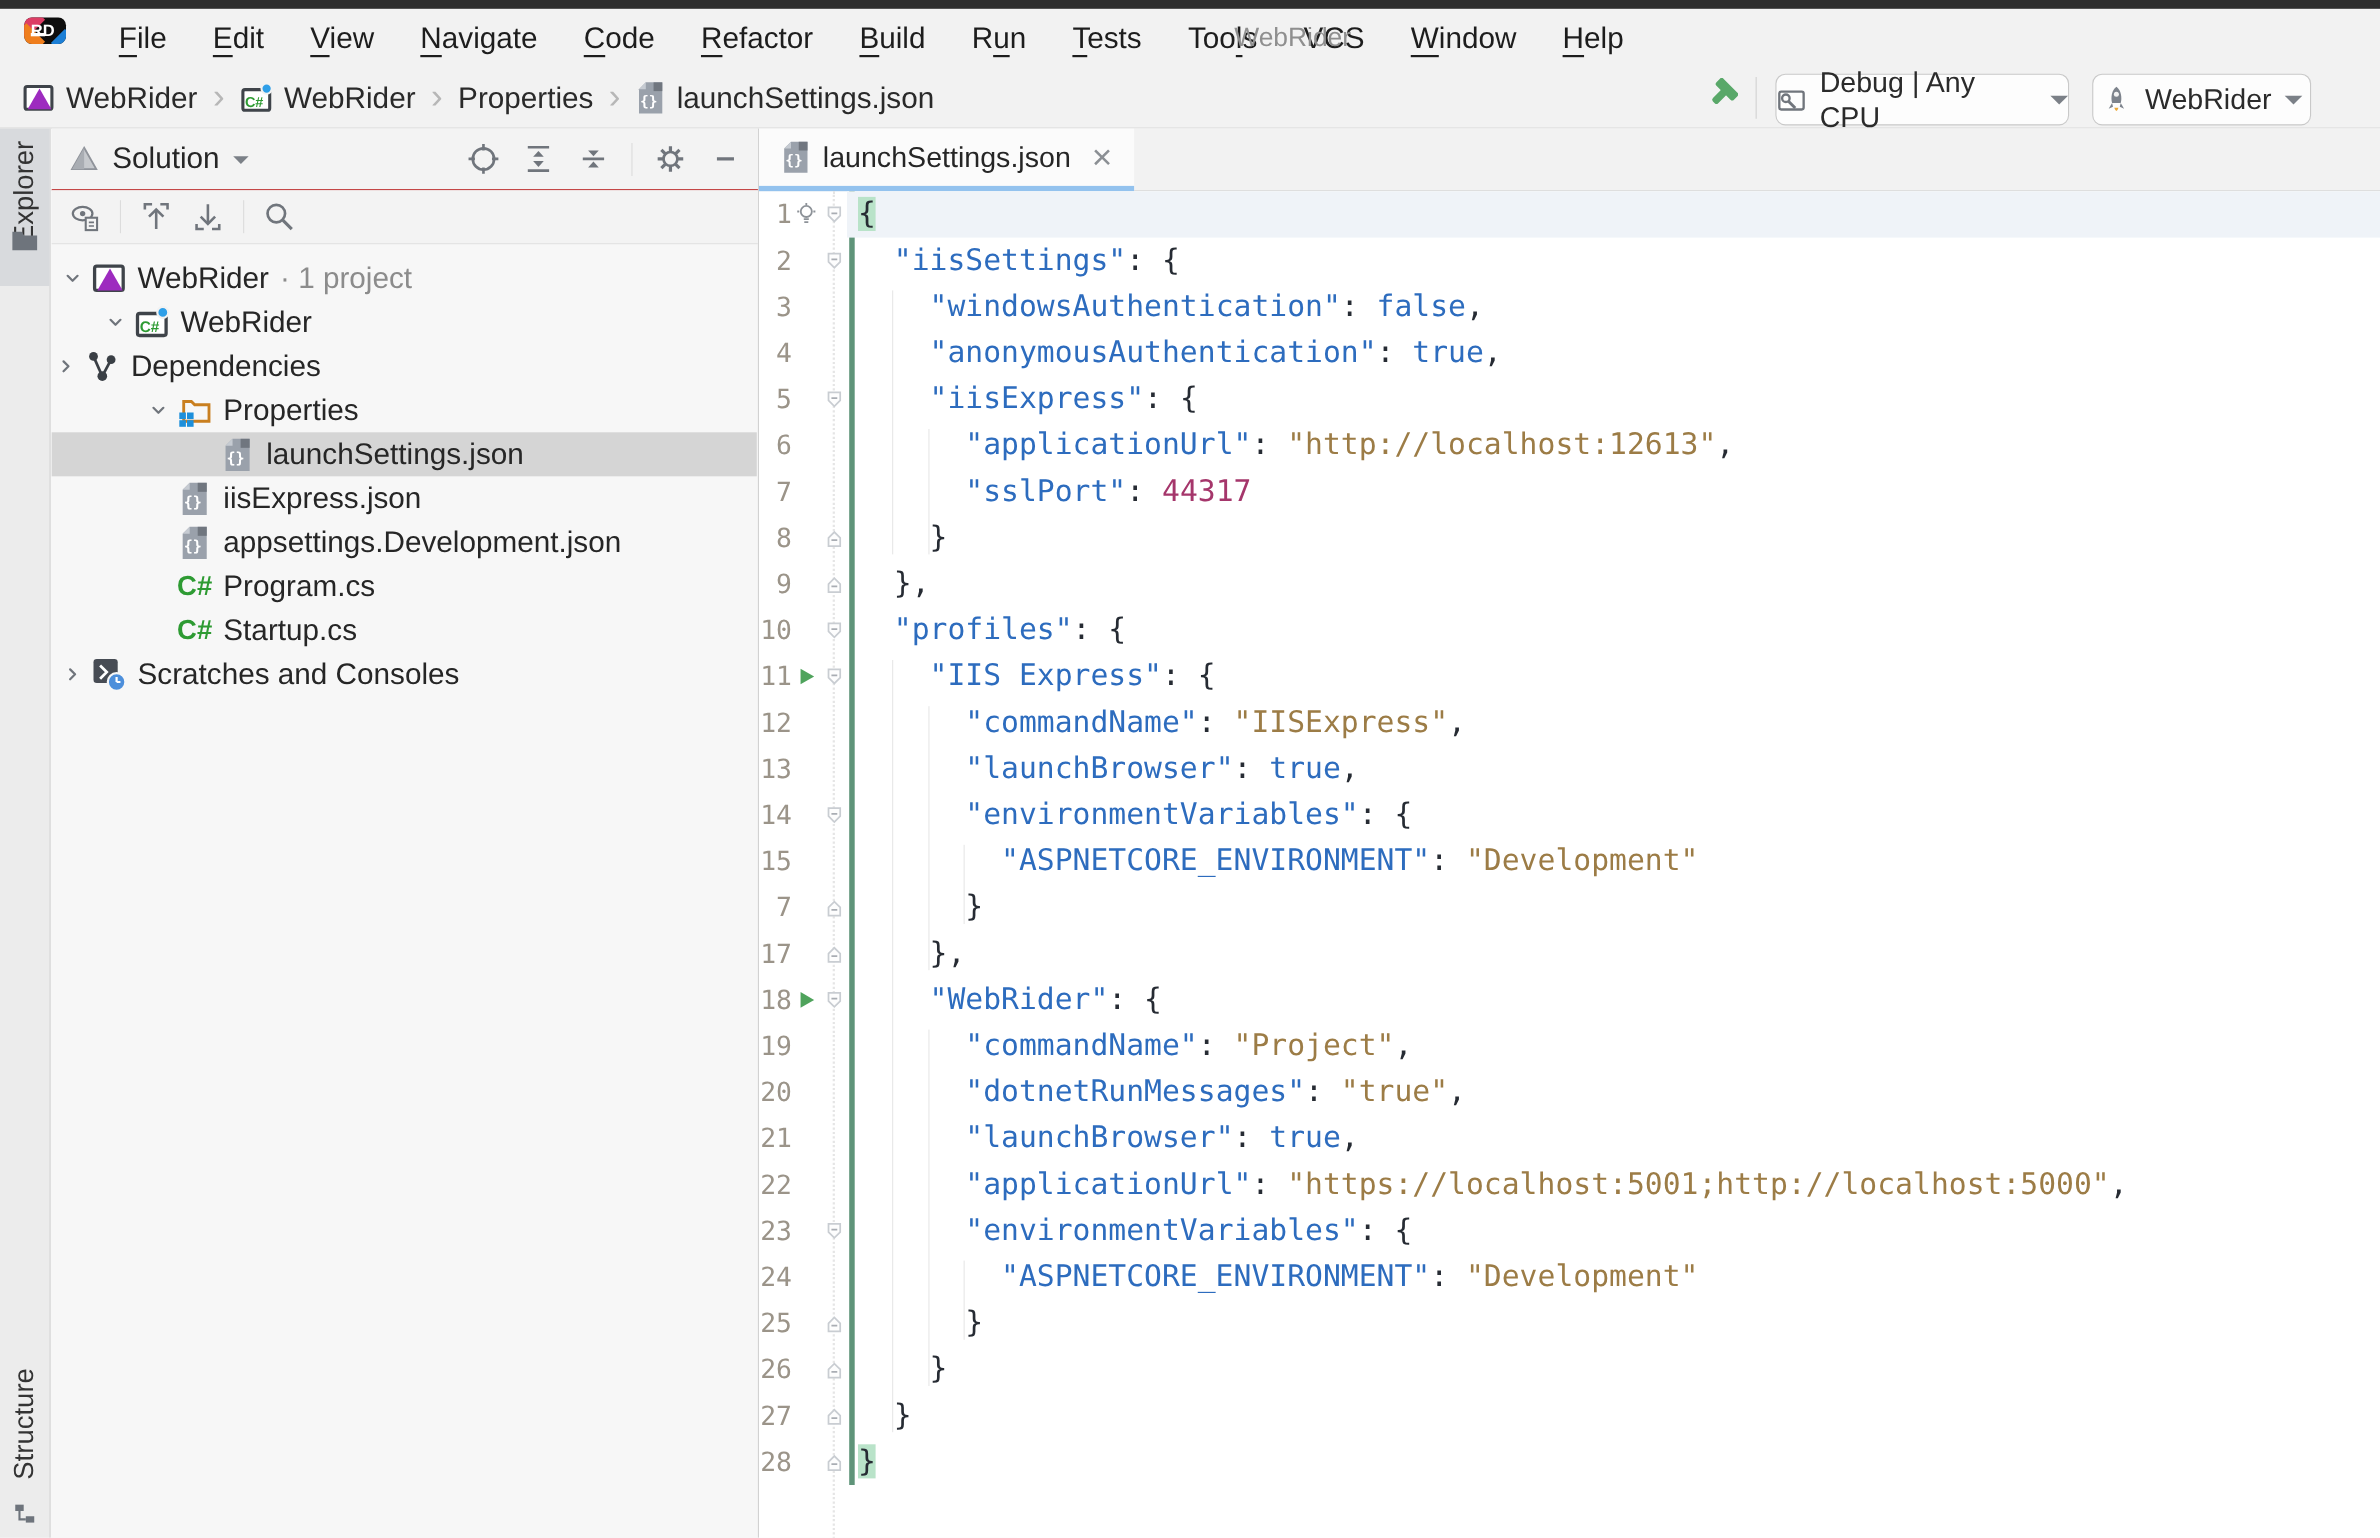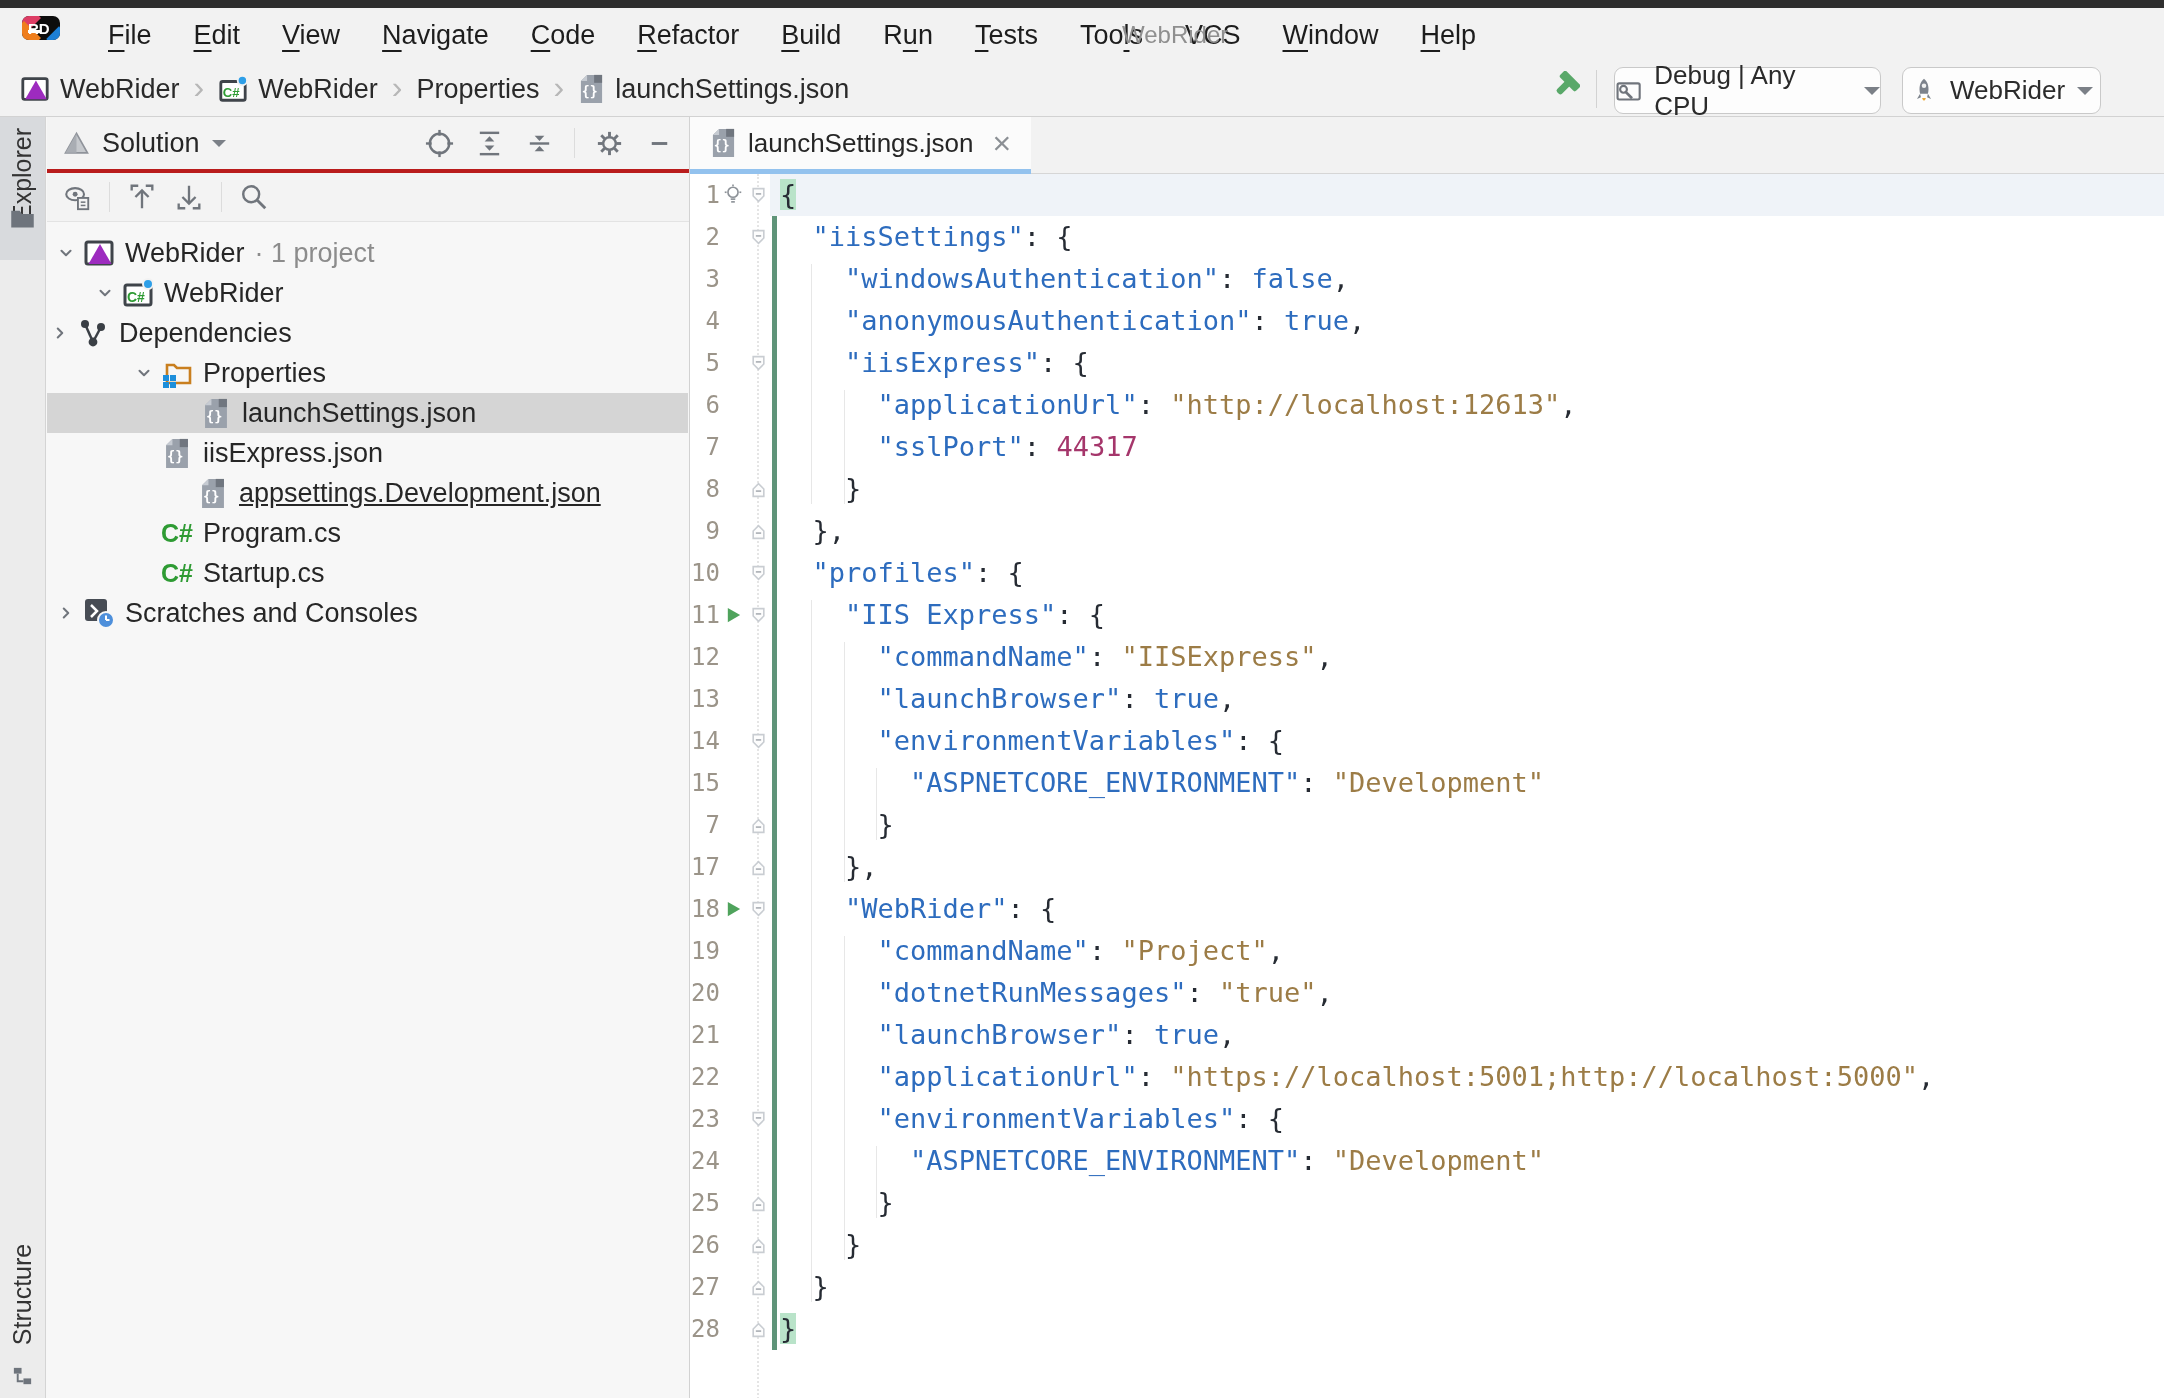--- a/index.html
+++ b/index.html
@@ -54,21 +54,21 @@
   .vwrap span{transform:rotate(-90deg);white-space:nowrap;font-size:25px;color:#333;}
   .vw-top{top:2px;height:110px;}
   .vw-bottom{top:1112px;height:130px;}
   .stripe-folder{position:absolute;left:9px;top:88px;}
   .stripe-structure{position:absolute;left:11px;top:1248px;}
 
   
   .panel{position:absolute;left:47px;top:0;width:643px;height:100%;background:#f7f7f7;
          border-right:1px solid #d2d2d2;}
   .panel-header{height:56px;display:flex;align-items:center;background:#f3f3f3;padding:0 14px 0 16px;
-                border-bottom:4px solid #b91c1c;font-size:27px;color:#262626;}
+                border-bottom:1px solid #b91c1c;font-size:27px;color:#262626;}
   .ph-label{margin-left:12px;}
   .ph-caret{width:0;height:0;border:7px solid transparent;border-top-color:#7b8087;margin:8px 0 0 12px;}
   .ph-actions{margin-left:auto;display:flex;align-items:center;gap:19px;}
   .vsep{width:1px;height:30px;background:#dcdcdc;}
   .panel-toolbar{height:49px;display:flex;align-items:center;gap:17px;background:#f3f3f3;
                  padding-left:15px;border-bottom:1px solid #e3e3e3;}
   .tree{position:absolute;left:0;top:106px;right:1px;bottom:0;background:#f7f7f7;padding-top:10px;}
   .trow{height:40px;display:flex;align-items:center;font-size:27px;color:#262626;cursor:default;}
   .trow.sel{background:#d5d5d5;}
   .chev{width:26px;flex:none;display:flex;justify-content:center;align-items:center;}
@@ -459,21 +459,21 @@
         </div>
         <div class="trow" style="padding-left: 84px;">
           <span class="chev"></span>
           <span class="ticon">
             <svg class="ic" width="28" height="31">
               <use href="#i-json"></use>
             </svg>
           </span>
           <span>iisExpress.json</span>
         </div>
-        <div class="trow" style="padding-left: 120px; text-decoration: underline;">
+        <div class="trow" style="padding-left: 84px;">
           <span class="chev"></span>
           <span class="ticon">
             <svg class="ic" width="28" height="31">
               <use href="#i-json"></use>
             </svg>
           </span>
           <span>appsettings.Development.json</span>
         </div>
         <div class="trow" style="padding-left: 84px;">
           <span class="chev"></span>

